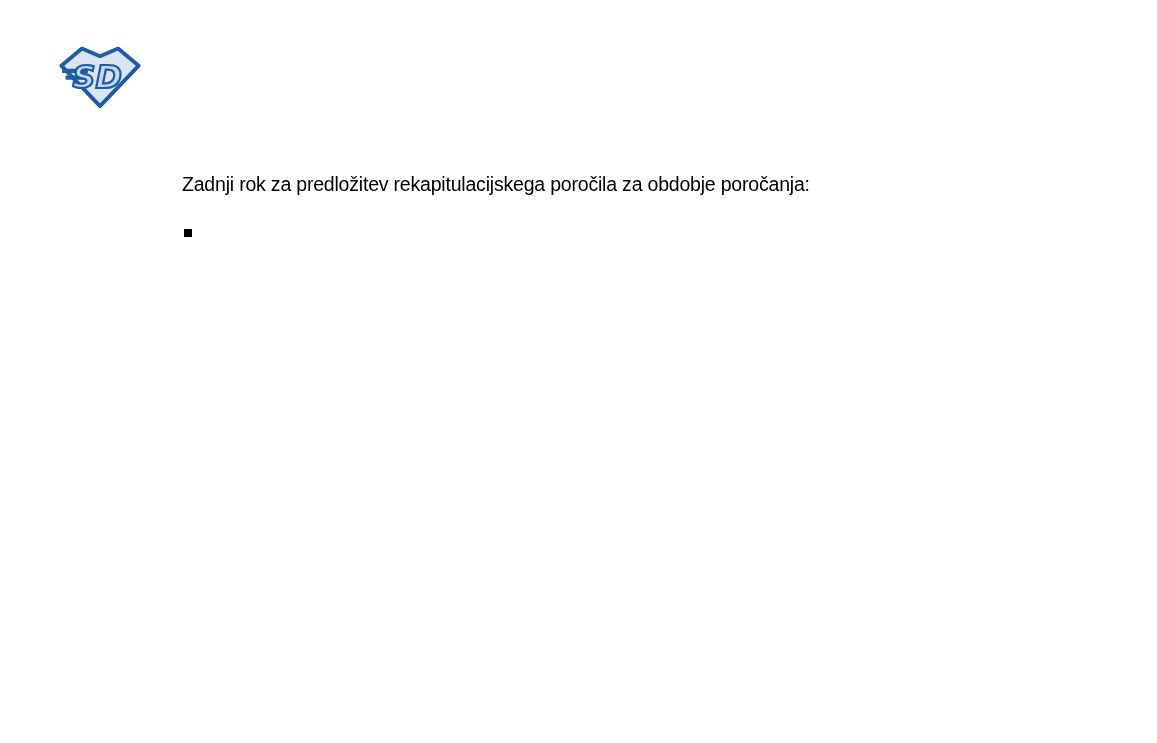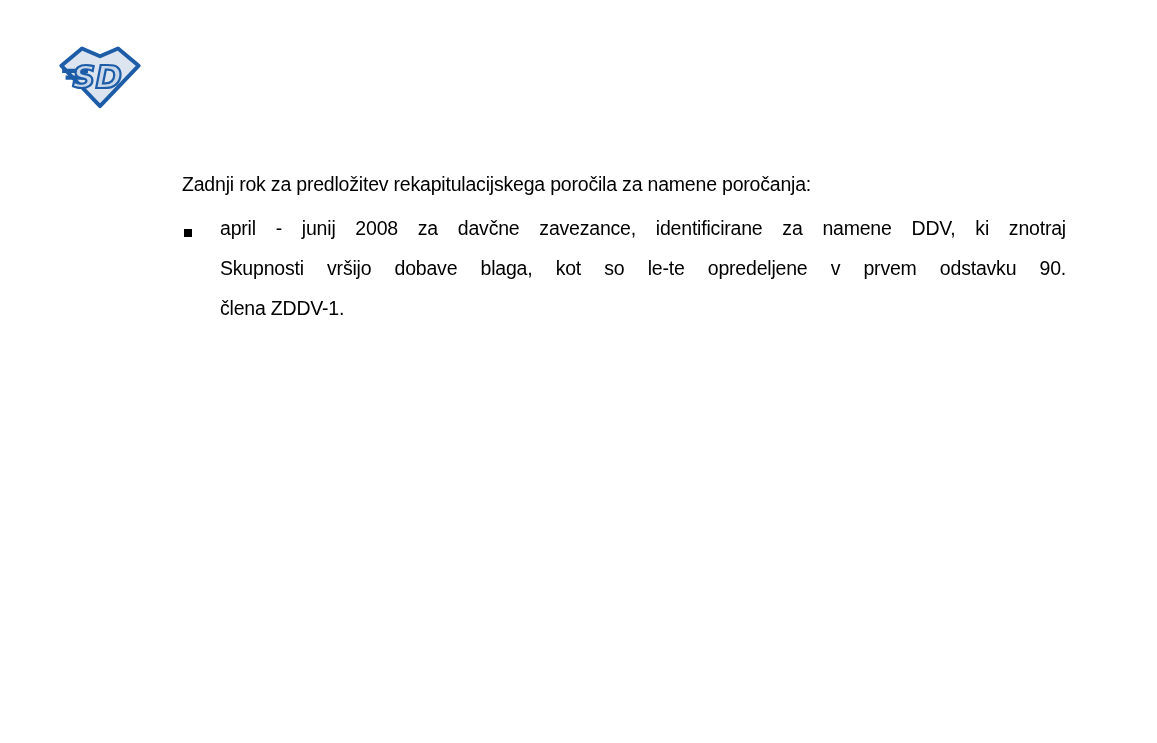--- a/index.html
+++ b/index.html
@@ -67,23 +67,18 @@
 <body>
 
 <div class="slide">
 
   <svg class="logo" viewBox="0 0 100 78" xmlns="http://www.w3.org/2000/svg">
     <path d="M 5 27 L 29 7 L 50 16 L 71 7 L 95 27 L 50 74 Z" fill="#dce4ef" stroke="#1d5da8" stroke-width="4.5" stroke-linejoin="round"></path>
     <path d="M 6 33 H 36 M 10 41 H 34" stroke="#1d5da8" stroke-width="5" fill="none"></path>
     <text x="18" y="53" font-family="'DejaVu Sans', sans-serif" font-size="37" font-weight="bold" font-style="italic" fill="#c9d7ea" stroke="#1d5da8" stroke-width="2.6">SD</text>
   </svg>
 
-  <div class="heading">Zadnji rok za predložitev rekapitulacijskega poročila za namene poročanja:</div>
+  <div class="heading">Zadnji rok za predložitev rekapitulacijskega poročila za obdobje poročanja:</div>
 
   <div class="bullet-marker"></div>
 
-  <div class="bullet-text">
-    <div class="bullet-line">april - junij 2008 za davčne zavezance, identificirane za namene DDV, ki znotraj</div>
-    <div class="bullet-line">Skupnosti vršijo dobave blaga, kot so le-te opredeljene v prvem odstavku 90.</div>
-    <div class="bullet-line last">člena ZDDV-1.</div>
-  </div>
 
 </div>
 
 </body></html>

